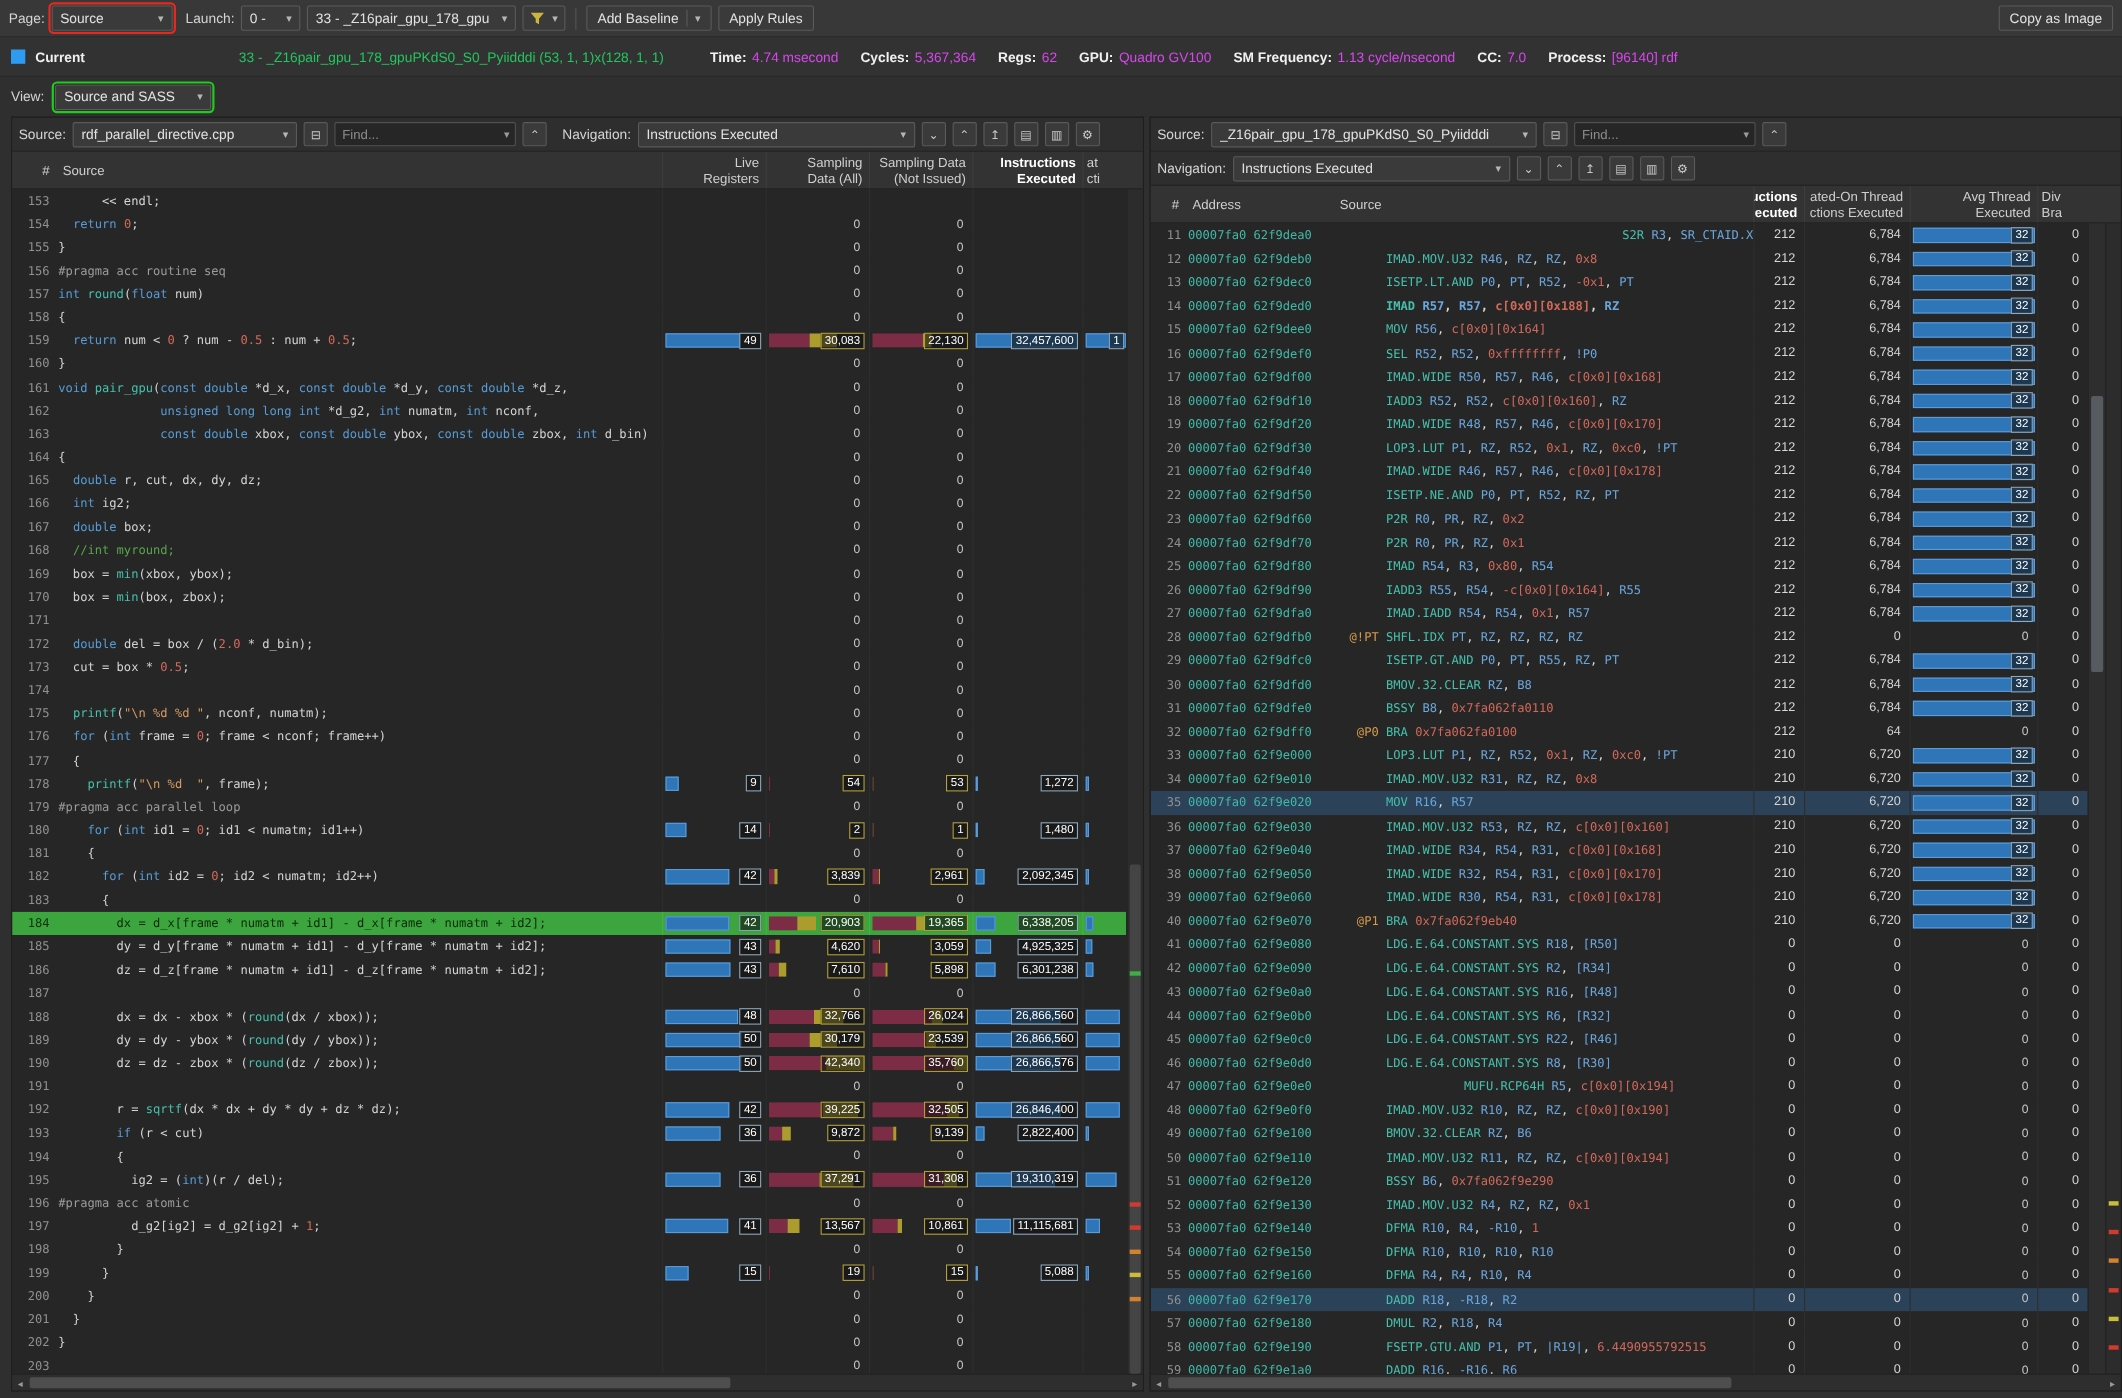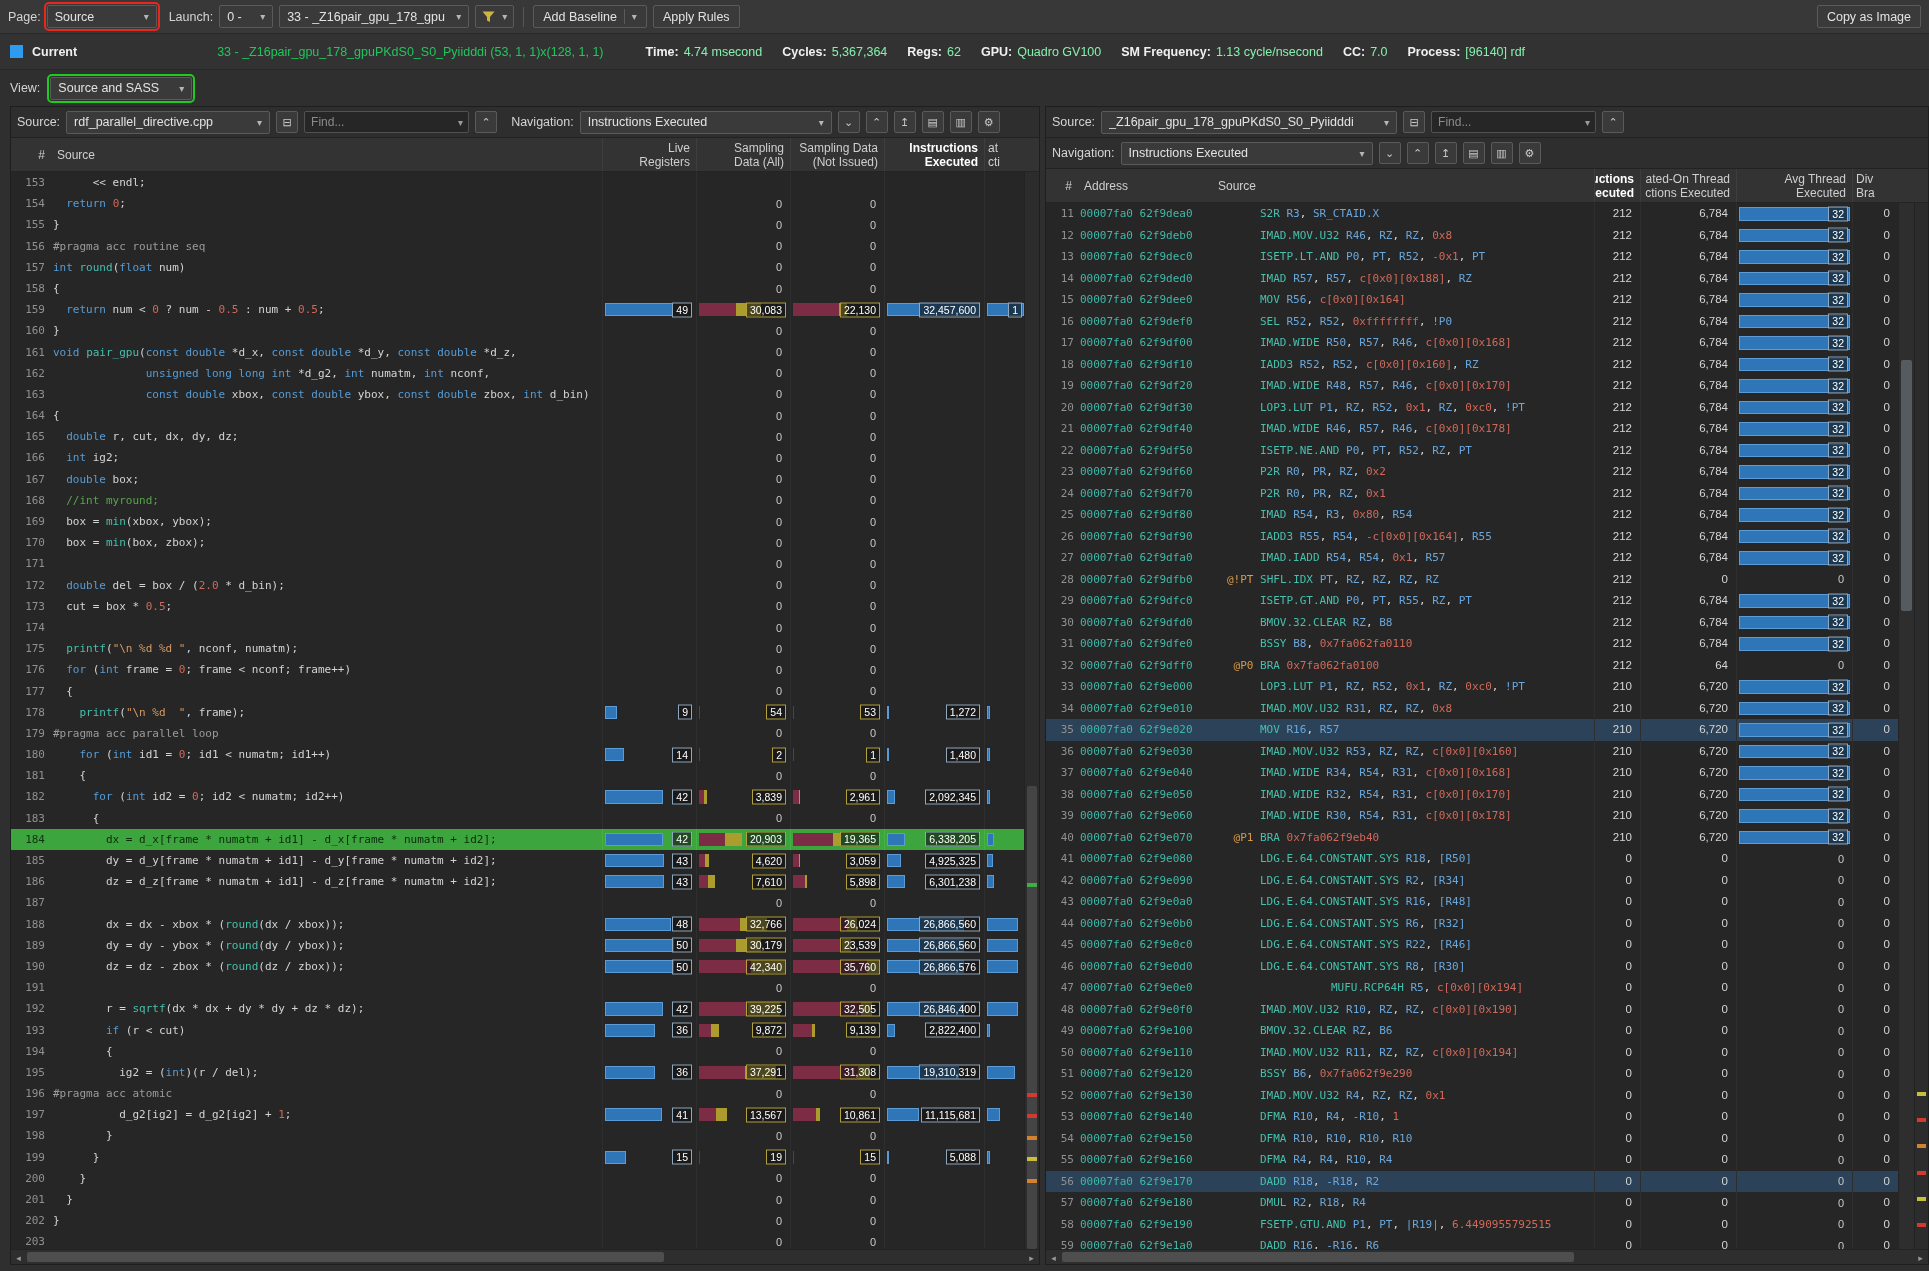--- a/index.html
+++ b/index.html
@@ -21,21 +21,21 @@
 .red-annot{outline:2px solid #e8281e;outline-offset:1px}
 .green-annot{outline:2px solid #1ecb1e;outline-offset:1px}
 .spacer{flex:1}
 
 
 .resultbar{height:36px;display:flex;align-items:center;padding:0 10px;background:#323232;border-bottom:1px solid #282828;white-space:nowrap}
 .cur-sq{width:13px;height:13px;background:#2d9cf0;margin-right:9px;flex:none}
 .b{font-weight:bold;color:#f0f0f0}
 .kernel{margin-left:140px;color:#22c55e}
 .stat{margin-left:20px}
-.stat .v{margin-left:5px;font-weight:normal;color:#86efac}
+.stat .v{margin-left:5px;font-weight:normal;color:#d946ef}
 
 
 .viewbar{height:36px;display:flex;align-items:center;gap:10px;padding:0 10px;background:#2f2f2f}
 
 
 .main{display:flex;gap:5px;height:1165px;padding:0 0 6px 10px}
 .panel{background:#272727;border:1px solid #1e1e1e;display:flex;flex-direction:column;overflow:hidden}
 .panel.lp{width:1030px;flex:none}
 .panel.rp{flex:1}
 .ptool{height:31px;flex:none;display:flex;align-items:center;gap:6px;padding:0 6px;background:#2e2e2e;border-bottom:1px solid #222}
@@ -1229,21 +1229,21 @@
             <span>Bra</span>
           </div>
         <div class="hspacer30"></div>
       </div>
 
       <div class="pbody">
         <div class="rows">
             <div class="arow">
               <div class="rnum">11</div>
               <div class="raddr">00007fa0 62f9dea0</div>
-              <div class="rsrc" style="padding-left: 46px;"><span class="so">S2R</span> <span class="sr">R3</span>, <span class="sr">SR_CTAID.X</span></div>
+              <div class="rsrc" style="padding-left: 46px; text-align: right;"><span class="so">S2R</span> <span class="sr">R3</span>, <span class="sr">SR_CTAID.X</span></div>
               <div class="rval ri">212</div>
               <div class="rval rp">6,784</div>
               <div class="cell rt">
                 <div class="bar full"></div>
                 <div class="badge">32</div>
               </div>
               <div class="rval rd">0</div>
             </div>
             <div class="arow">
               <div class="rnum">12</div>
@@ -1265,21 +1265,21 @@
               <div class="rval rp">6,784</div>
               <div class="cell rt">
                 <div class="bar full"></div>
                 <div class="badge">32</div>
               </div>
               <div class="rval rd">0</div>
             </div>
             <div class="arow">
               <div class="rnum">14</div>
               <div class="raddr">00007fa0 62f9ded0</div>
-              <div class="rsrc" style="padding-left: 46px;"><span class="so">IMAD</span> <span class="sr">R57</span>, <span class="sr">R57</span>, <span class="sn">c[0x0][0x188]</span>, <span class="sr">RZ</span></div>
+              <div class="rsrc" style="padding-left: 46px; font-weight: bold;"><span class="so">IMAD</span> <span class="sr">R57</span>, <span class="sr">R57</span>, <span class="sn">c[0x0][0x188]</span>, <span class="sr">RZ</span></div>
               <div class="rval ri">212</div>
               <div class="rval rp">6,784</div>
               <div class="cell rt">
                 <div class="bar full"></div>
                 <div class="badge">32</div>
               </div>
               <div class="rval rd">0</div>
             </div>
             <div class="arow">
               <div class="rnum">15</div>

